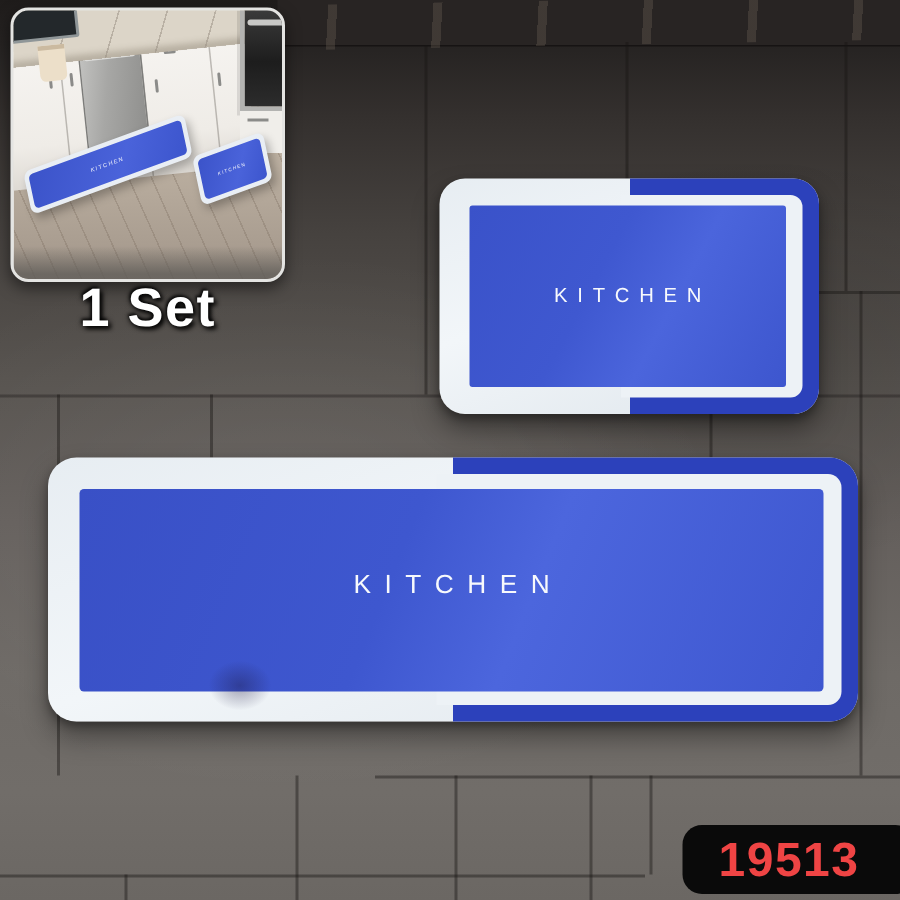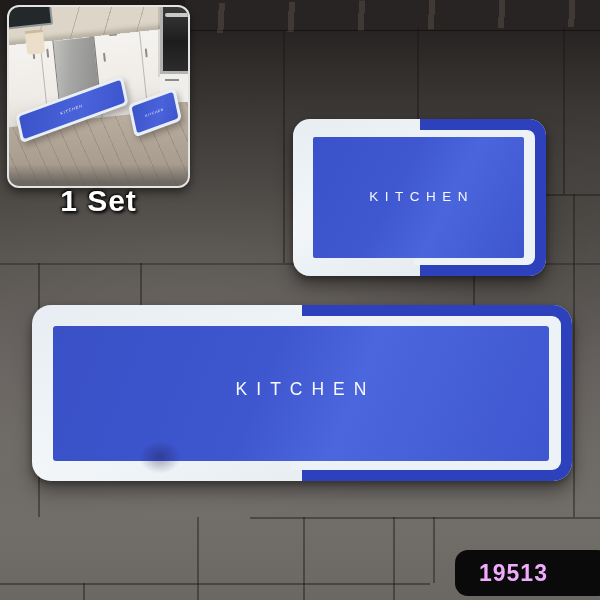--- a/index.html
+++ b/index.html
@@ -61,21 +61,21 @@
   .mini-mat .mm-blue{position:absolute;inset:3px;background:linear-gradient(115deg,#3b53c9,#4a63da 60%,#3c55cd);
     border-radius:3px;display:flex;align-items:center;justify-content:center;}
   .mini-mat .mm-text{color:rgba(255,255,255,0.92);font-size:8px;letter-spacing:2px;transform:scale(0.48);white-space:nowrap;}
   .inset-runner{left:6px;top:88px;width:114px;height:29px;border-radius:5px;transform:rotate(-20deg) skewX(-8deg);}
   .inset-small{left:121px;top:89px;width:50px;height:33px;border-radius:5px;transform:rotate(-20deg) skewX(-8deg);}
   .inset-small .mm-text{transform:scale(0.40);}
   .photo-bottom-shade{position:absolute;left:0;right:0;bottom:0;height:22px;
     background:linear-gradient(180deg,rgba(95,92,88,0) 0%,rgba(95,92,88,0.8) 85%);}
 
   .set-label{position:absolute;left:7px;top:184px;width:183px;text-align:center;
-    color:#ffffff;font-size:30px;font-weight:bold;letter-spacing:1px;
+    color:#ffffff;font-size:36px;font-weight:bold;letter-spacing:1px;
     text-shadow:0 0 4px rgba(0,0,0,0.95),2px 2px 3px rgba(0,0,0,0.85),-1px -1px 2px rgba(0,0,0,0.7);}
 
   
   .mat{position:absolute;box-shadow:0 10px 18px rgba(0,0,0,0.38),0 3px 6px rgba(0,0,0,0.3);}
   .mat .base{position:absolute;inset:0;background:linear-gradient(160deg,#e7edf2 0%,#f2f6f9 45%,#dfe6ec 100%);}
   .mat .blue-half{position:absolute;right:0;top:0;bottom:0;width:50%;background:#2c41bb;}
   .mat .inner-ring{position:absolute;background:#edf2f6;}
   .mat .field{position:absolute;display:flex;align-items:center;justify-content:center;}
   .mat-text{color:#f7f9fc;white-space:nowrap;}
 
@@ -94,21 +94,21 @@
   .large-mat .field{left:21px;right:23px;top:21px;bottom:20px;border-radius:3px;
     background:linear-gradient(112deg,#3950c6 0%,#3e57cf 42%,#4c66dd 60%,#3e57d0 100%);}
   .large-mat .mat-text{font-size:17.5px;letter-spacing:9px;padding-left:9px;margin-top:-9px;}
   .mat-smudge{position:absolute;left:78px;top:108px;width:58px;height:46px;border-radius:50%;
     background:radial-gradient(closest-side,rgba(28,24,66,0.38),transparent 72%);}
 
   
   .sku-badge{position:absolute;left:455px;top:550px;width:155px;height:46px;
     background:#0a0a0a;border-radius:13px;display:flex;align-items:center;
     justify-content:flex-start;padding-left:24px;box-sizing:border-box;}
-  .sku-badge span{color:#f0abfc;font-size:23px;font-weight:bold;letter-spacing:1px;}
+  .sku-badge span{color:#ef4444;font-size:32px;font-weight:bold;letter-spacing:1px;}
 </style>
 </head>
 <body>
 
 <div class="stage">
   <div class="tile-sheen"></div>
   <div class="top-streaks"></div>
 
   <div class="gv" style="left:283px;top:30px;height:233px;"></div>
   <div class="gv" style="left:417px;top:28px;height:166px;"></div>

